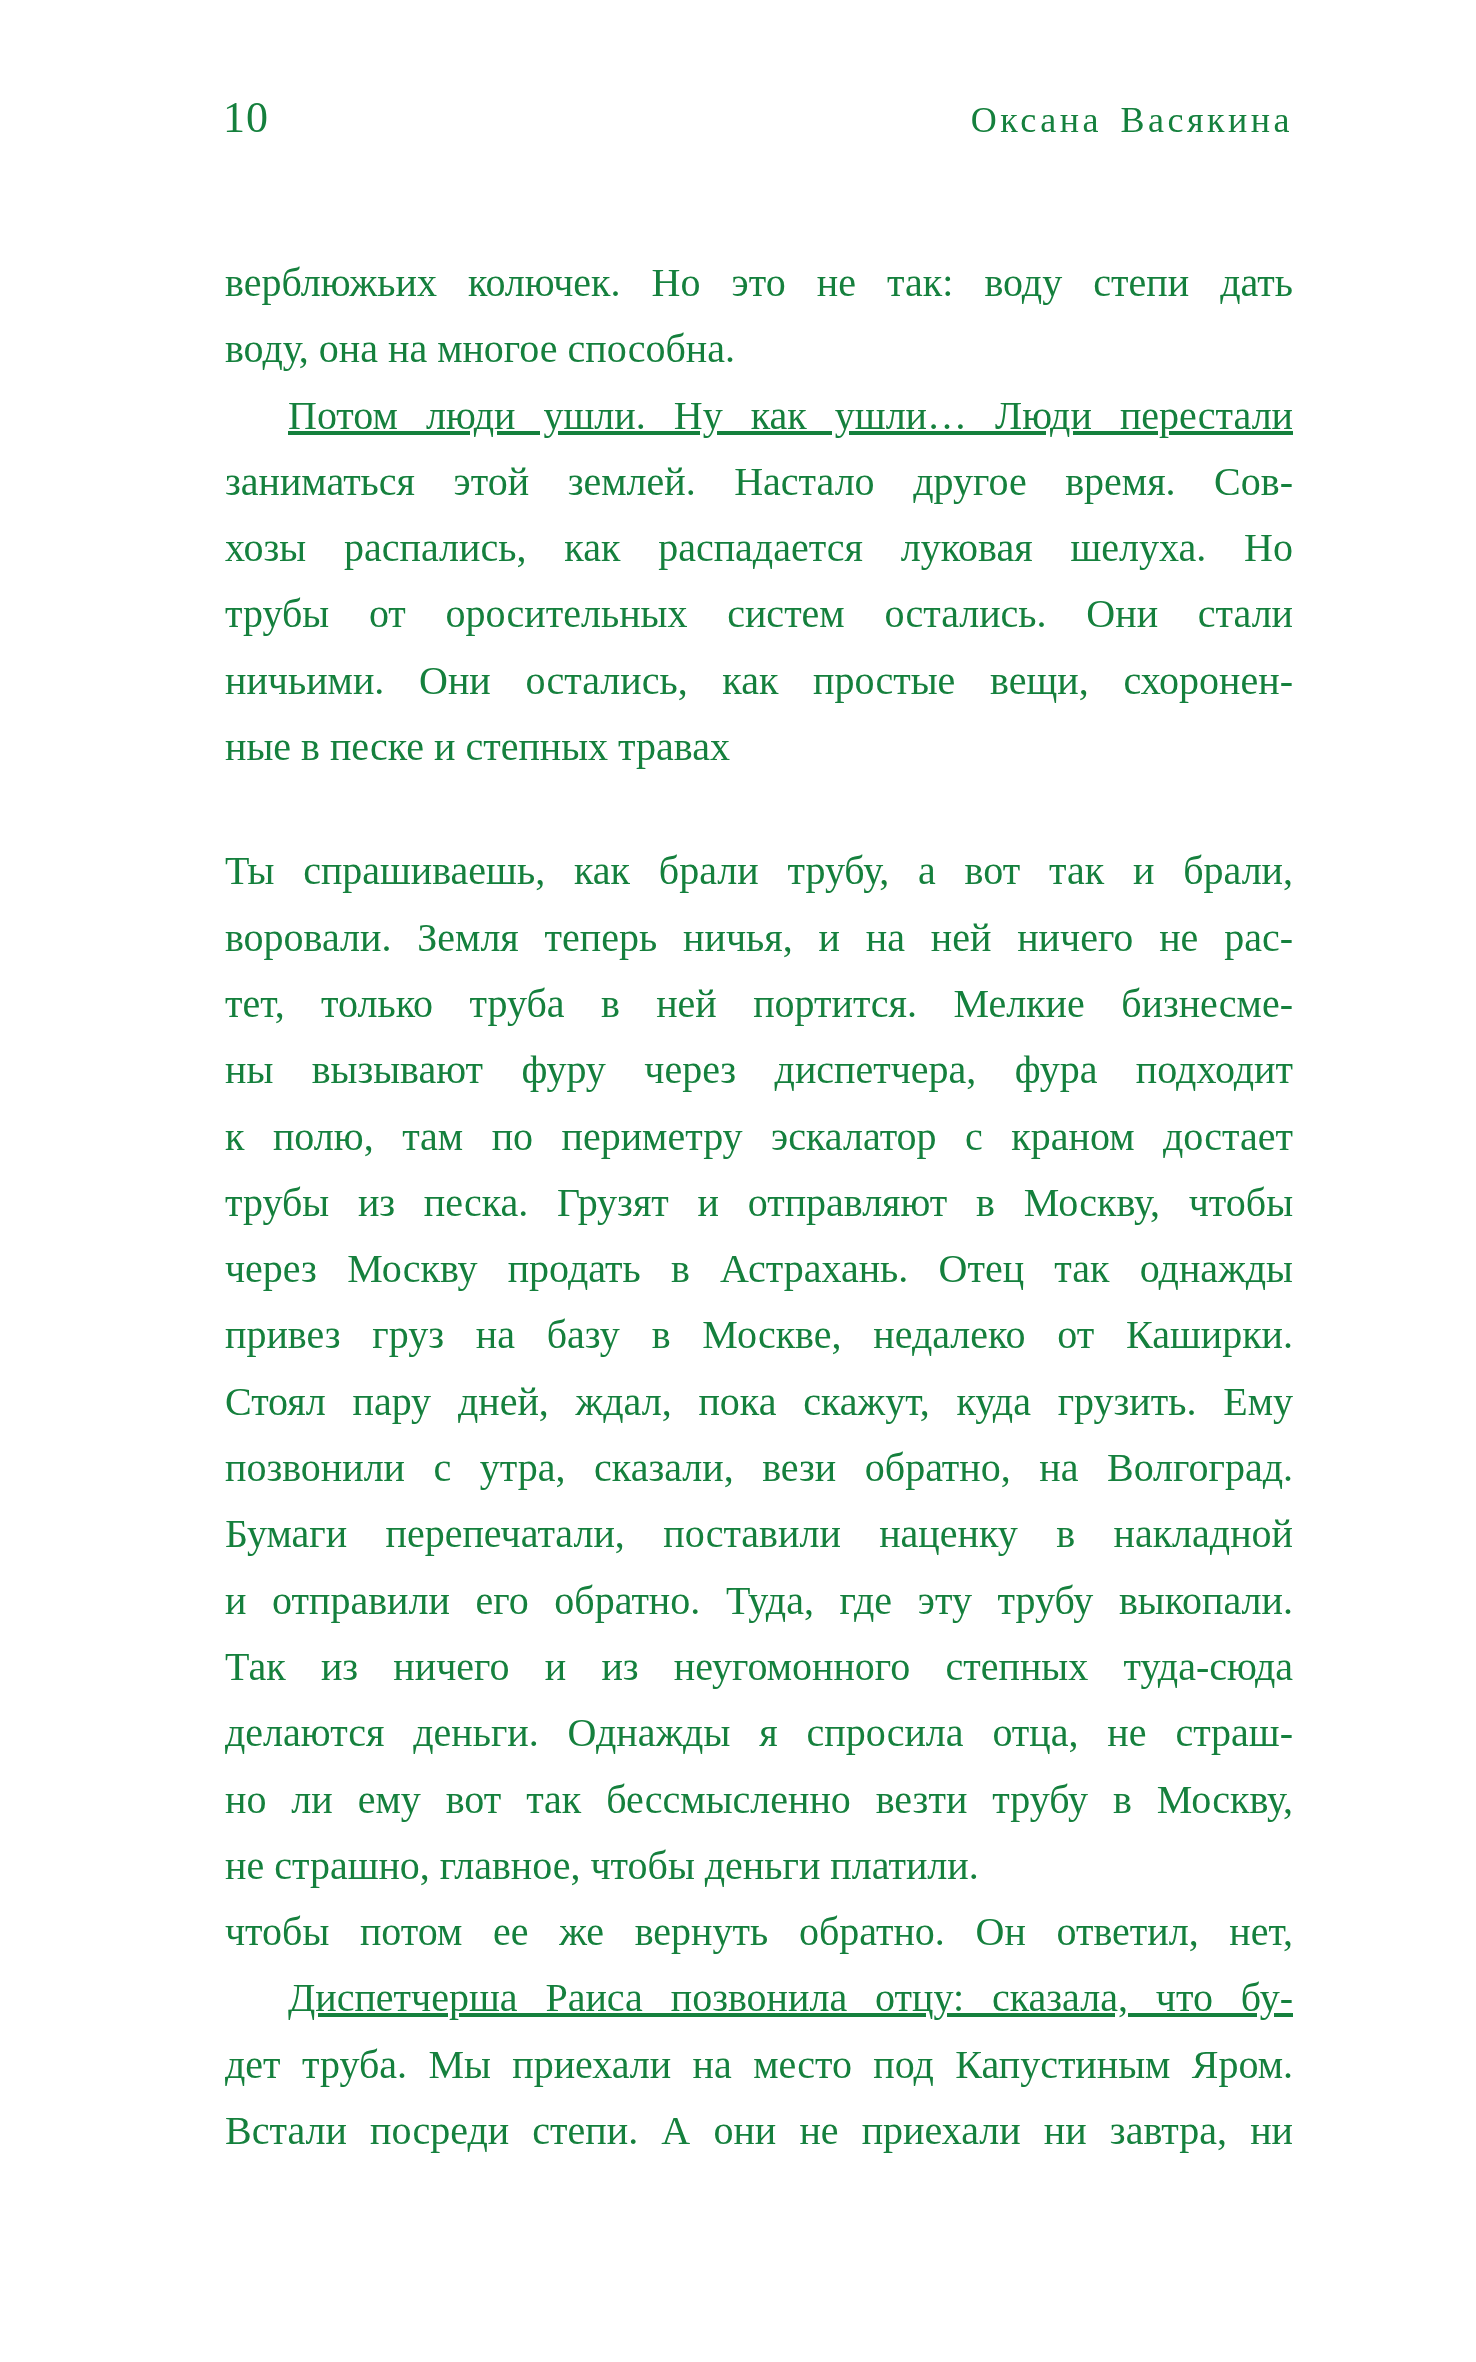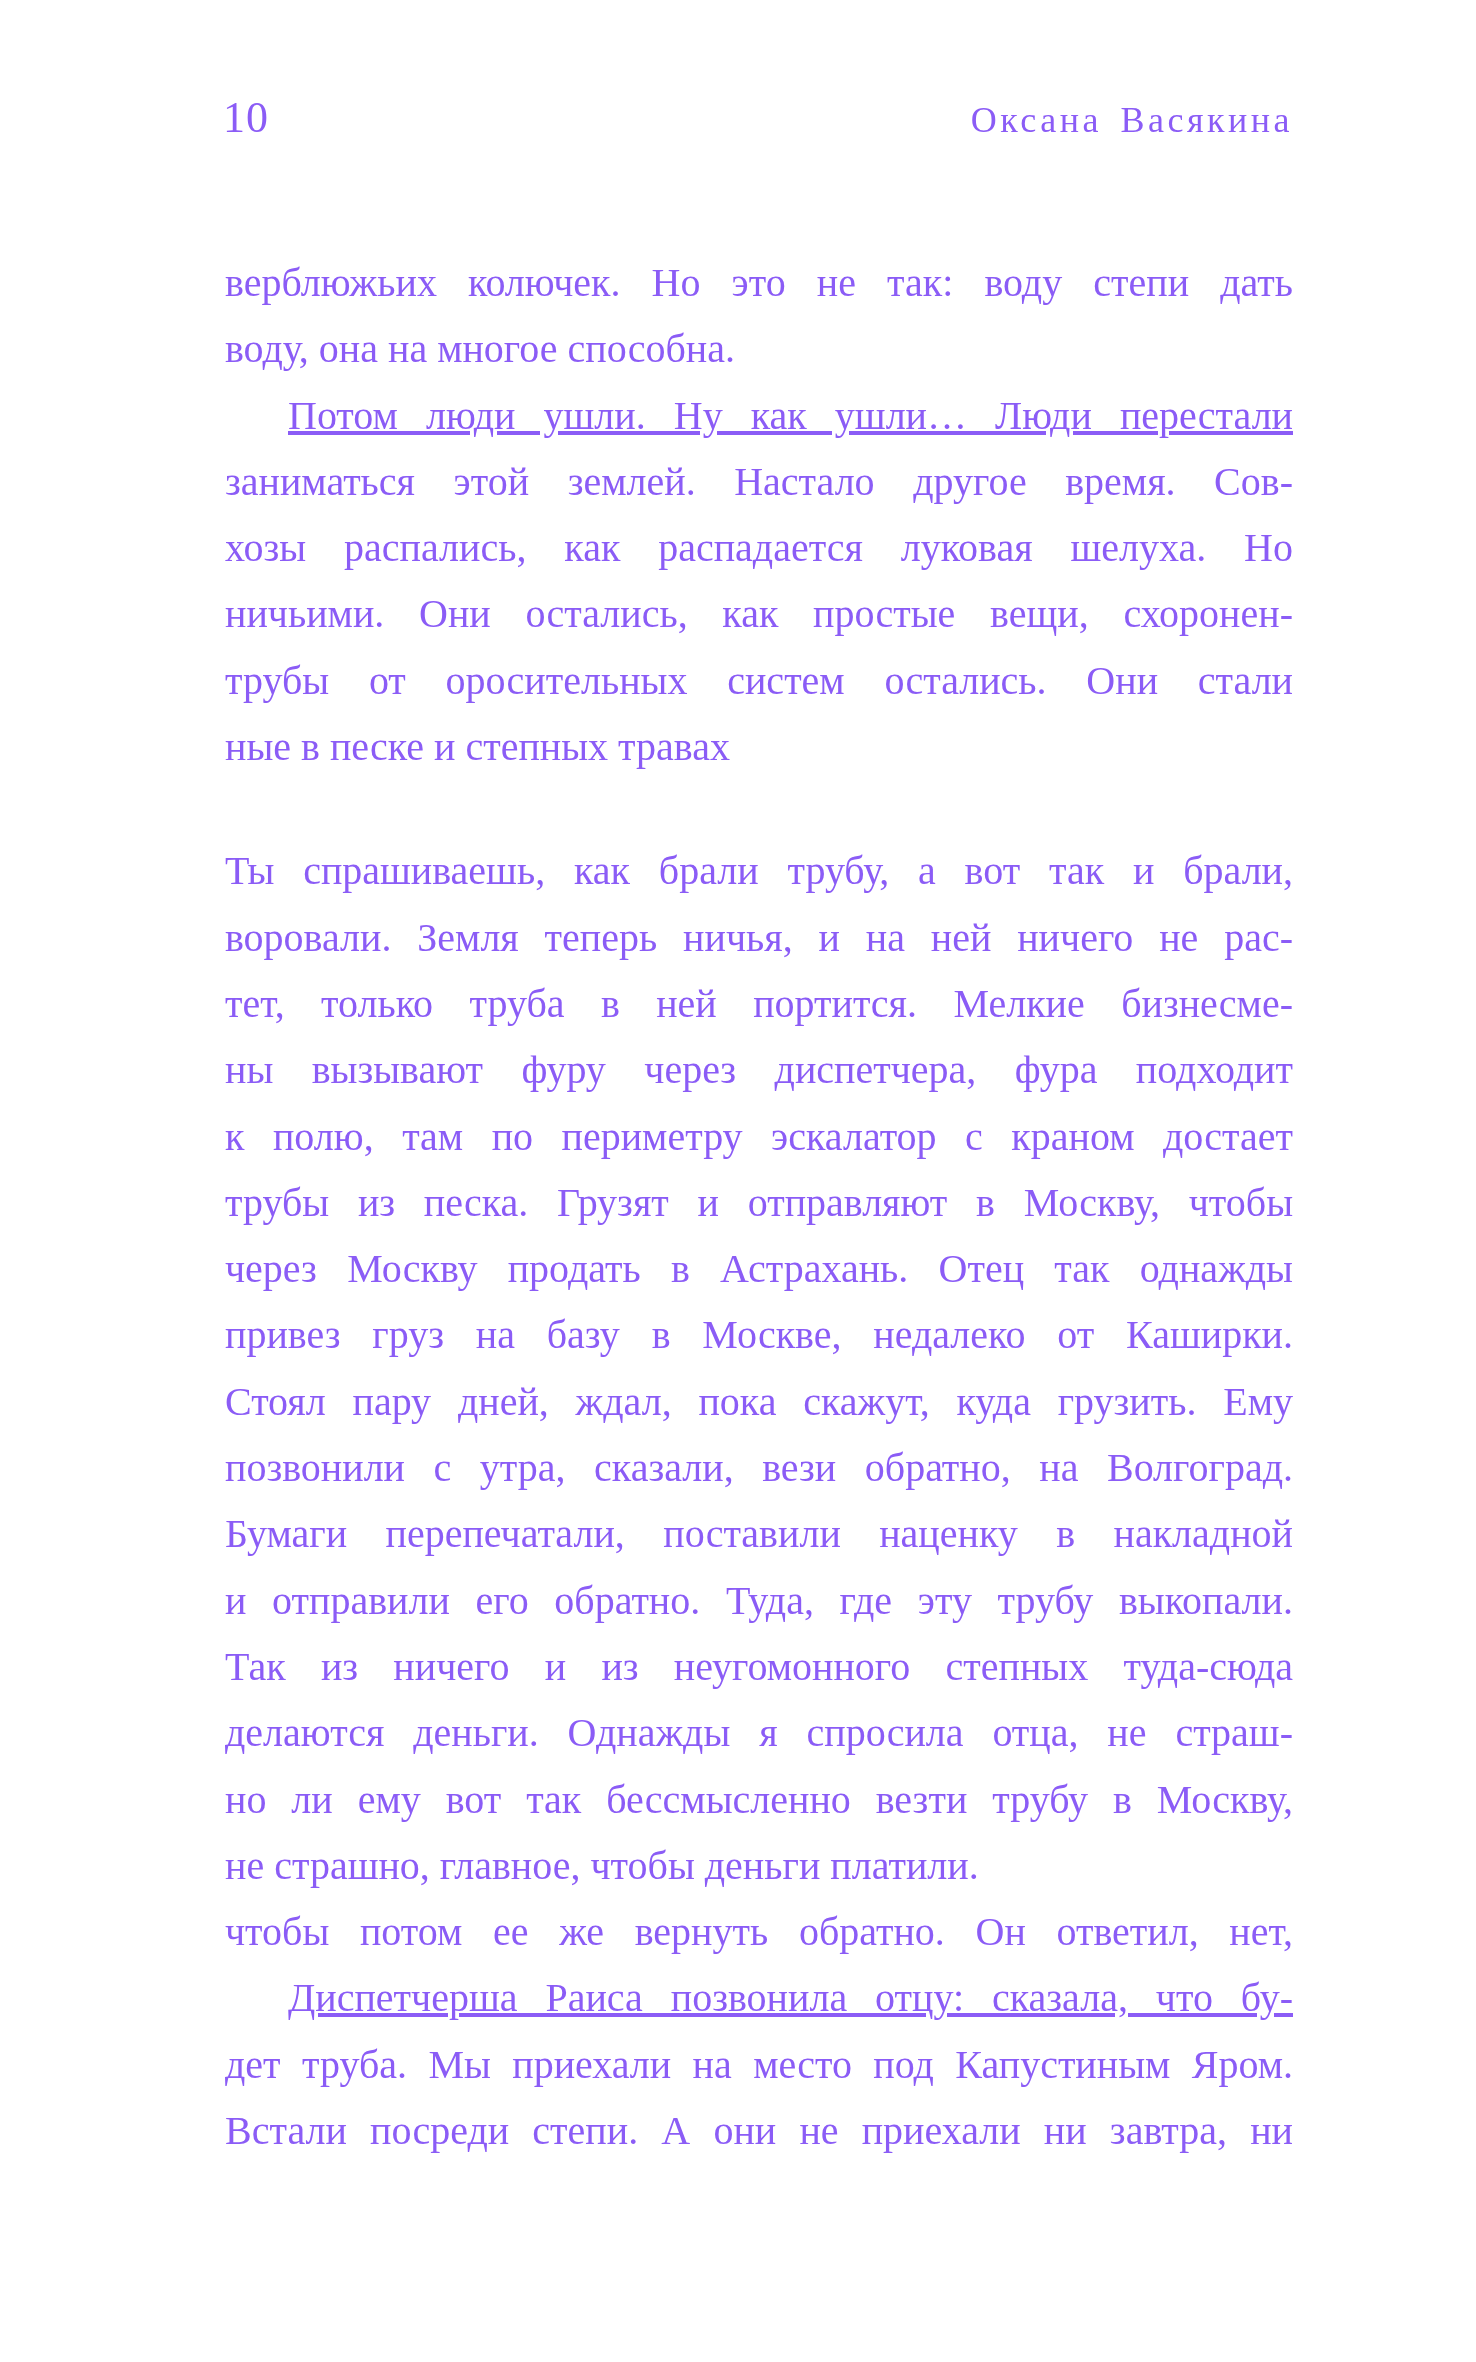--- a/index.html
+++ b/index.html
@@ -6,21 +6,21 @@
     margin: 0;
     padding: 0;
     background: #e8e8e8;
   }
   .page {
     position: relative;
     width: 1476px;
     height: 2362px;
     margin: 0 auto;
     background: #ffffff;
-    color: #8b5cf6;
+    color: #15803d;
     font-family: "Liberation Serif", "DejaVu Serif", serif;
     overflow: hidden;
   }
   
   .running-header {
     position: absolute;
     top: 96px;
     left: 223px;
     right: 183px;
     display: flex;
@@ -75,22 +75,22 @@
     <span class="page-number">10</span>
     <span class="author-name">Оксана Васякина</span>
   </div>
 
   <div class="text-block">
     <div class="ln">верблюжьих колючек. Но это не так: воду степи дать</div>
     <div class="ln end">воду, она на многое способна.</div>
     <div class="ln ind">Потом люди ушли. Ну как ушли… Люди перестали</div>
     <div class="ln">заниматься этой землей. Настало другое время. Сов-</div>
     <div class="ln">хозы распались, как распадается луковая шелуха. Но</div>
+    <div class="ln">трубы от оросительных систем остались. Они стали</div>
     <div class="ln">ничьими. Они остались, как простые вещи, схоронен-</div>
-    <div class="ln">трубы от оросительных систем остались. Они стали</div>
     <div class="ln end">ные в песке и степных травах</div>
     <div class="ln sec">Ты спрашиваешь, как брали трубу, а вот так и брали,</div>
     <div class="ln">воровали. Земля теперь ничья, и на ней ничего не рас-</div>
     <div class="ln">тет, только труба в ней портится. Мелкие бизнесме-</div>
     <div class="ln">ны вызывают фуру через диспетчера, фура подходит</div>
     <div class="ln">к полю, там по периметру эскалатор с краном достает</div>
     <div class="ln">трубы из песка. Грузят и отправляют в Москву, чтобы</div>
     <div class="ln">через Москву продать в Астрахань. Отец так однажды</div>
     <div class="ln">привез груз на базу в Москве, недалеко от Каширки.</div>
     <div class="ln">Стоял пару дней, ждал, пока скажут, куда грузить. Ему</div>

